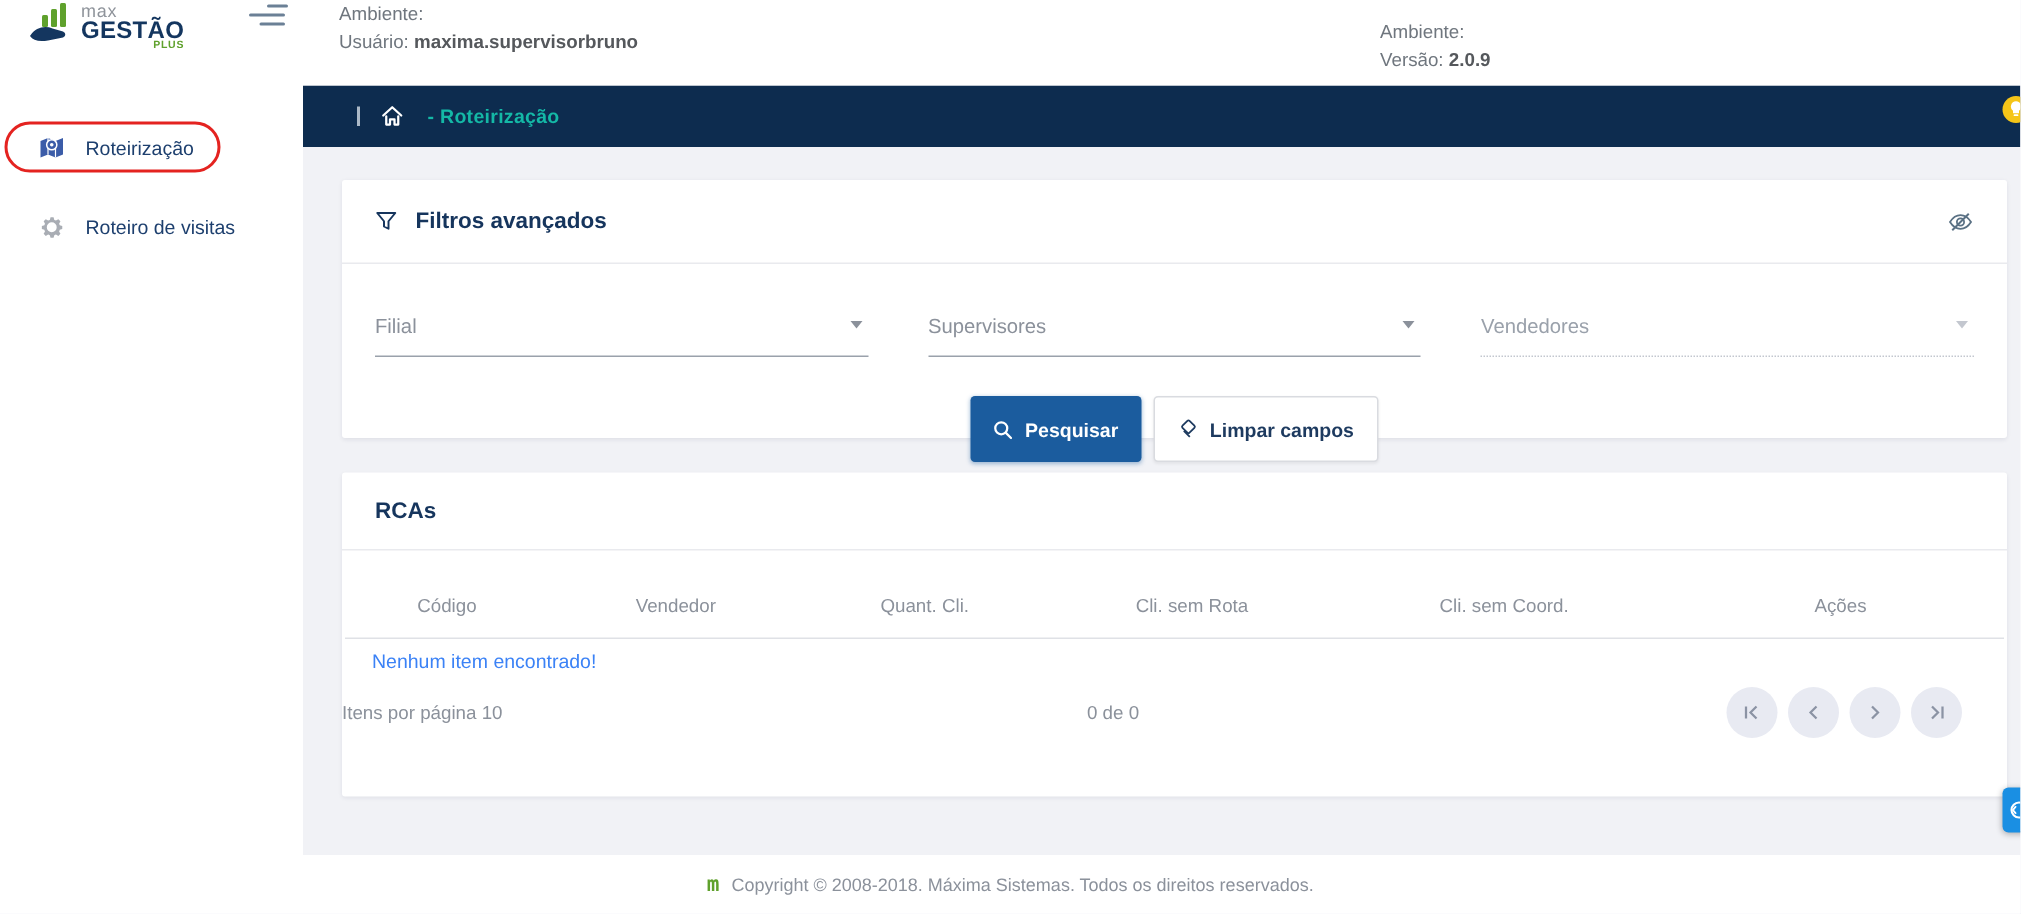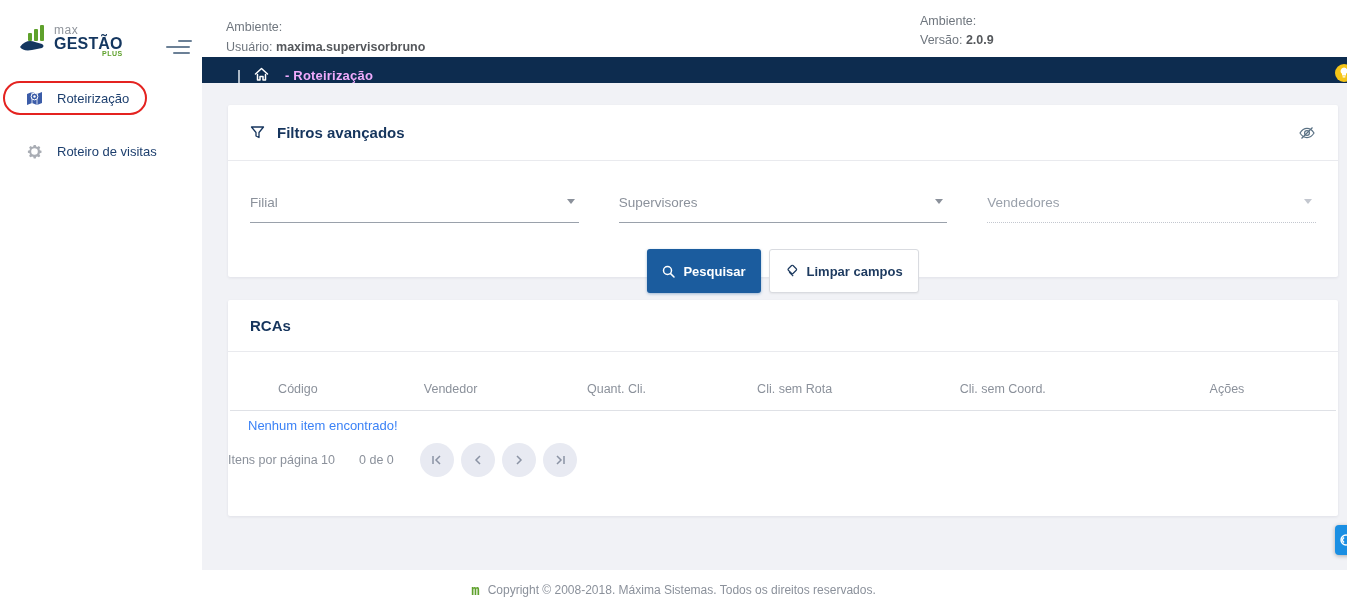--- a/index.html
+++ b/index.html
@@ -1,21 +1,21 @@
 <!DOCTYPE html>
 <html><head>
 <meta charset="utf-8">
 <style>
   * { margin:0; padding:0; box-sizing:border-box; }
   html,body { width:1347px; height:609px; }
   body { font-family:"Liberation Sans", sans-serif; background:#fff; overflow:hidden; }
   .app { position:relative; width:1347px; height:609px; background:#fff; }
 
   
-  .topbar { position:absolute; top:0; left:0; width:100%; height:57px; background:#fff; display:flex; align-items:flex-end; }
+  .topbar { position:absolute; top:0; left:0; width:100%; height:57px; background:#fff; display:flex; align-items:flex-start; }
   .logo { display:flex; align-items:flex-end; margin-left:18px; width:120px; cursor:pointer; }
   .logo-mark { position:relative; width:34px; height:34px; }
   .logo-bars { position:absolute; left:10px; top:2px; display:flex; align-items:flex-end; gap:2px; }
   .logo-bars i { display:block; width:4px; background:#5fa12c; border-radius:1px; }
   .logo-bars i:nth-child(1){height:8px;} .logo-bars i:nth-child(2){height:12px;} .logo-bars i:nth-child(3){height:16px;}
   .logo-text { line-height:1; margin-left:2px; }
   .logo-text .max { display:block; color:#8f949b; font-size:12px; letter-spacing:0.5px; }
   .logo-text .gestao { display:block; color:#14365f; font-size:16px; font-weight:bold; letter-spacing:0.2px; }
   .logo-text .plus { display:block; text-align:right; color:#5fa12c; font-size:7px; font-weight:bold; margin-top:-2px; letter-spacing:0.5px; }
   .hamburger { margin-left:28px; width:30px; height:20px; display:flex; flex-direction:column; justify-content:center; gap:4px; cursor:pointer; }
@@ -30,21 +30,21 @@
 
   
   .sidebar { position:absolute; top:57px; left:0; width:202px; height:513px; background:#fff; z-index:2; }
   .side-item { position:relative; display:flex; align-items:center; height:30px; margin-top:26px; padding-left:26px; cursor:pointer;border-radius:15px; }
   .side-item .lbl { margin-left:14px; font-size:13px; color:#1d3f6e; font-weight:500; }
   .side-item.highlight { outline:2px solid #e42320; outline-offset:0px; width:140px; margin-left:5px; padding-left:21px; }
   .icon16 { width:17px; height:17px; flex:0 0 17px; }
 
   
   .main { position:absolute; top:57px; left:202px; width:1145px; height:513px; background:#f1f2f6; overflow:hidden; }
-  .navbar { position:relative; height:26px; background:#0d2c4f; display:flex; align-items:flex-end; color:#f0abfc; }
+  .navbar { position:relative; height:41px; background:#0d2c4f; display:flex; align-items:center; color:#14b8a6; }
   .nav-sep { width:2px; height:13px; background:#c8d2dc; margin-left:36px; opacity:.85; }
   .nav-home { margin-left:13px; width:17px; height:17px; cursor:pointer; }
   .nav-title { margin-left:15px; font-size:13px; font-weight:bold; letter-spacing:0.2px; }
   .nav-bulb { position:absolute; right:-6px; top:7px; width:18px; height:18px; border-radius:50%; background:#f5c518; display:flex; align-items:center; justify-content:center; cursor:pointer; }
 
   .card { background:#fff; border-radius:2px; box-shadow:0 1px 3px rgba(20,30,60,.08); margin-left:26px; width:1110px; }
   .card-header { display:flex; align-items:center; height:56px; padding:0 22px; border-bottom:1px solid #e9eaee; }
   .card-title { font-size:15px; font-weight:bold; color:#16355d; }
   .filters-card { margin-top:22px; height:172px; }
   .filters-card .card-title { margin-left:12px; }
@@ -63,21 +63,21 @@
   .btn-primary { background:#1b5c9e; color:#fff; box-shadow:0 1px 3px rgba(27,92,158,.4); }
   .btn-secondary { background:#fff; color:#1d3a5f; border:1px solid #d9dbe0; box-shadow:0 1px 2px rgba(0,0,0,.06); }
 
   
   .rcas-card { margin-top:23px; height:216px; }
   .rcas-card .card-header { height:52px; }
   .table-head { display:grid; grid-template-columns:12.6% 14.9% 15% 17.1% 20.4% 20%; padding-top:30px; }
   .th { text-align:center; font-size:12.5px; color:#8b919b; padding-bottom:14px; }
   .table-divider { border-bottom:1px solid #dfe1e6; margin:0 2px; }
   .empty-msg { padding:7px 20px 0 20px; font-size:13px; color:#3b82f6; }
-  .pagination { display:flex; align-items:center; justify-content:flex-start; gap:24px; padding:10px 30px 0 0; }
+  .pagination { display:flex; align-items:center; justify-content:space-between; gap:24px; padding:10px 30px 0 0; }
   .pag-label, .pag-range { font-size:12.5px; color:#8b919b; }
   .pag-btns { display:flex; gap:7px; margin-left:2px; }
   .pag-btn { width:34px; height:34px; border-radius:50%; background:#e8eaf2; display:flex; align-items:center; justify-content:center; cursor:pointer; color:#8b93a4; }
 
   
   .corner-badge { position:absolute; right:-10px; top:468px; width:22px; height:30px; background:#1a8fe3; border-radius:4px; box-shadow:0 1px 4px rgba(0,0,0,.3); display:flex; align-items:center; justify-content:center; color:#fff; font-size:12px; font-weight:bold; }
 
   
   .footer { position:absolute; bottom:0; left:0; width:100%; height:39px; background:#fff; display:flex; align-items:center; justify-content:center; gap:8px; }
   .footer-mark { color:#5fa12c; font-weight:bold; font-size:14px; font-family:"DejaVu Sans Mono", monospace; line-height:1; }

